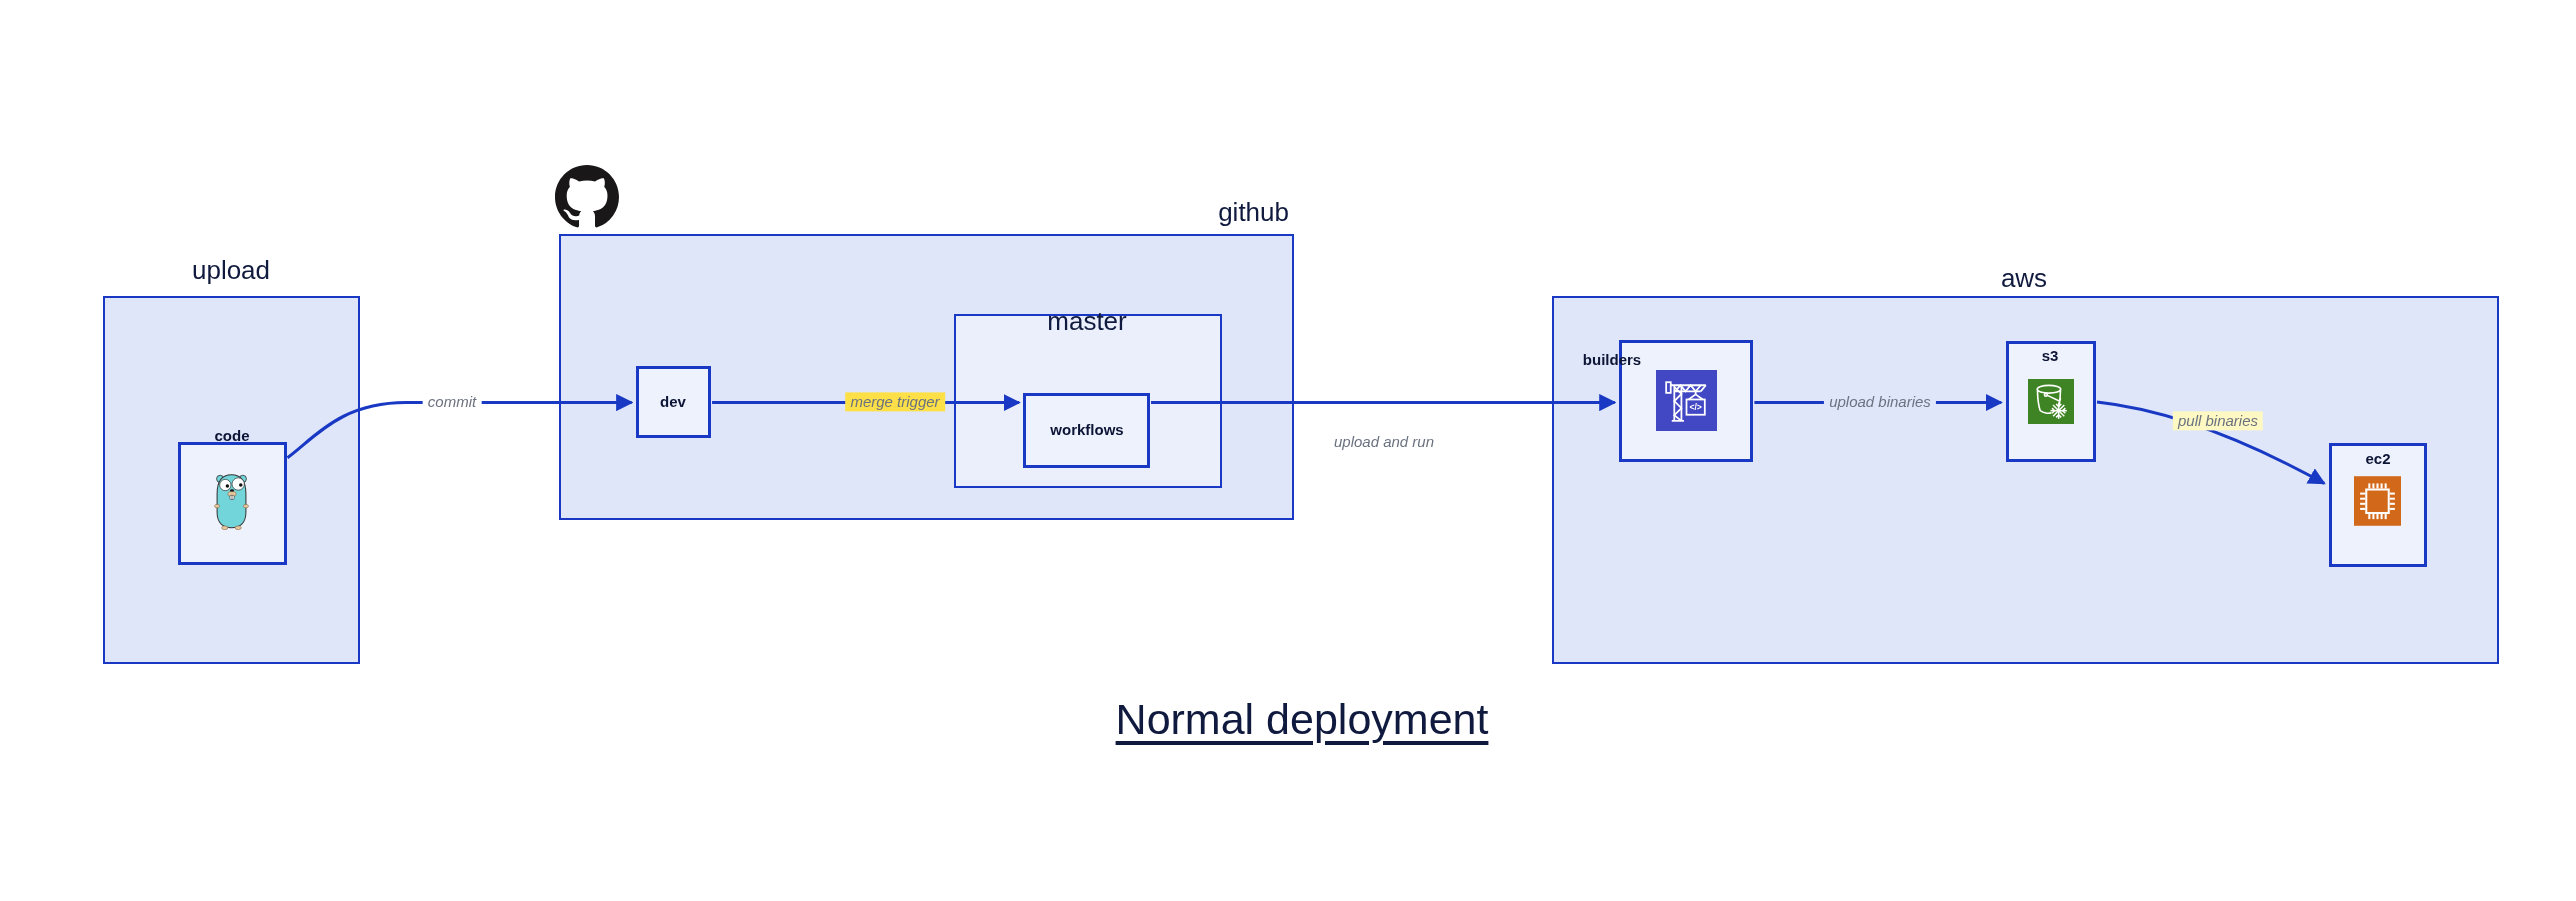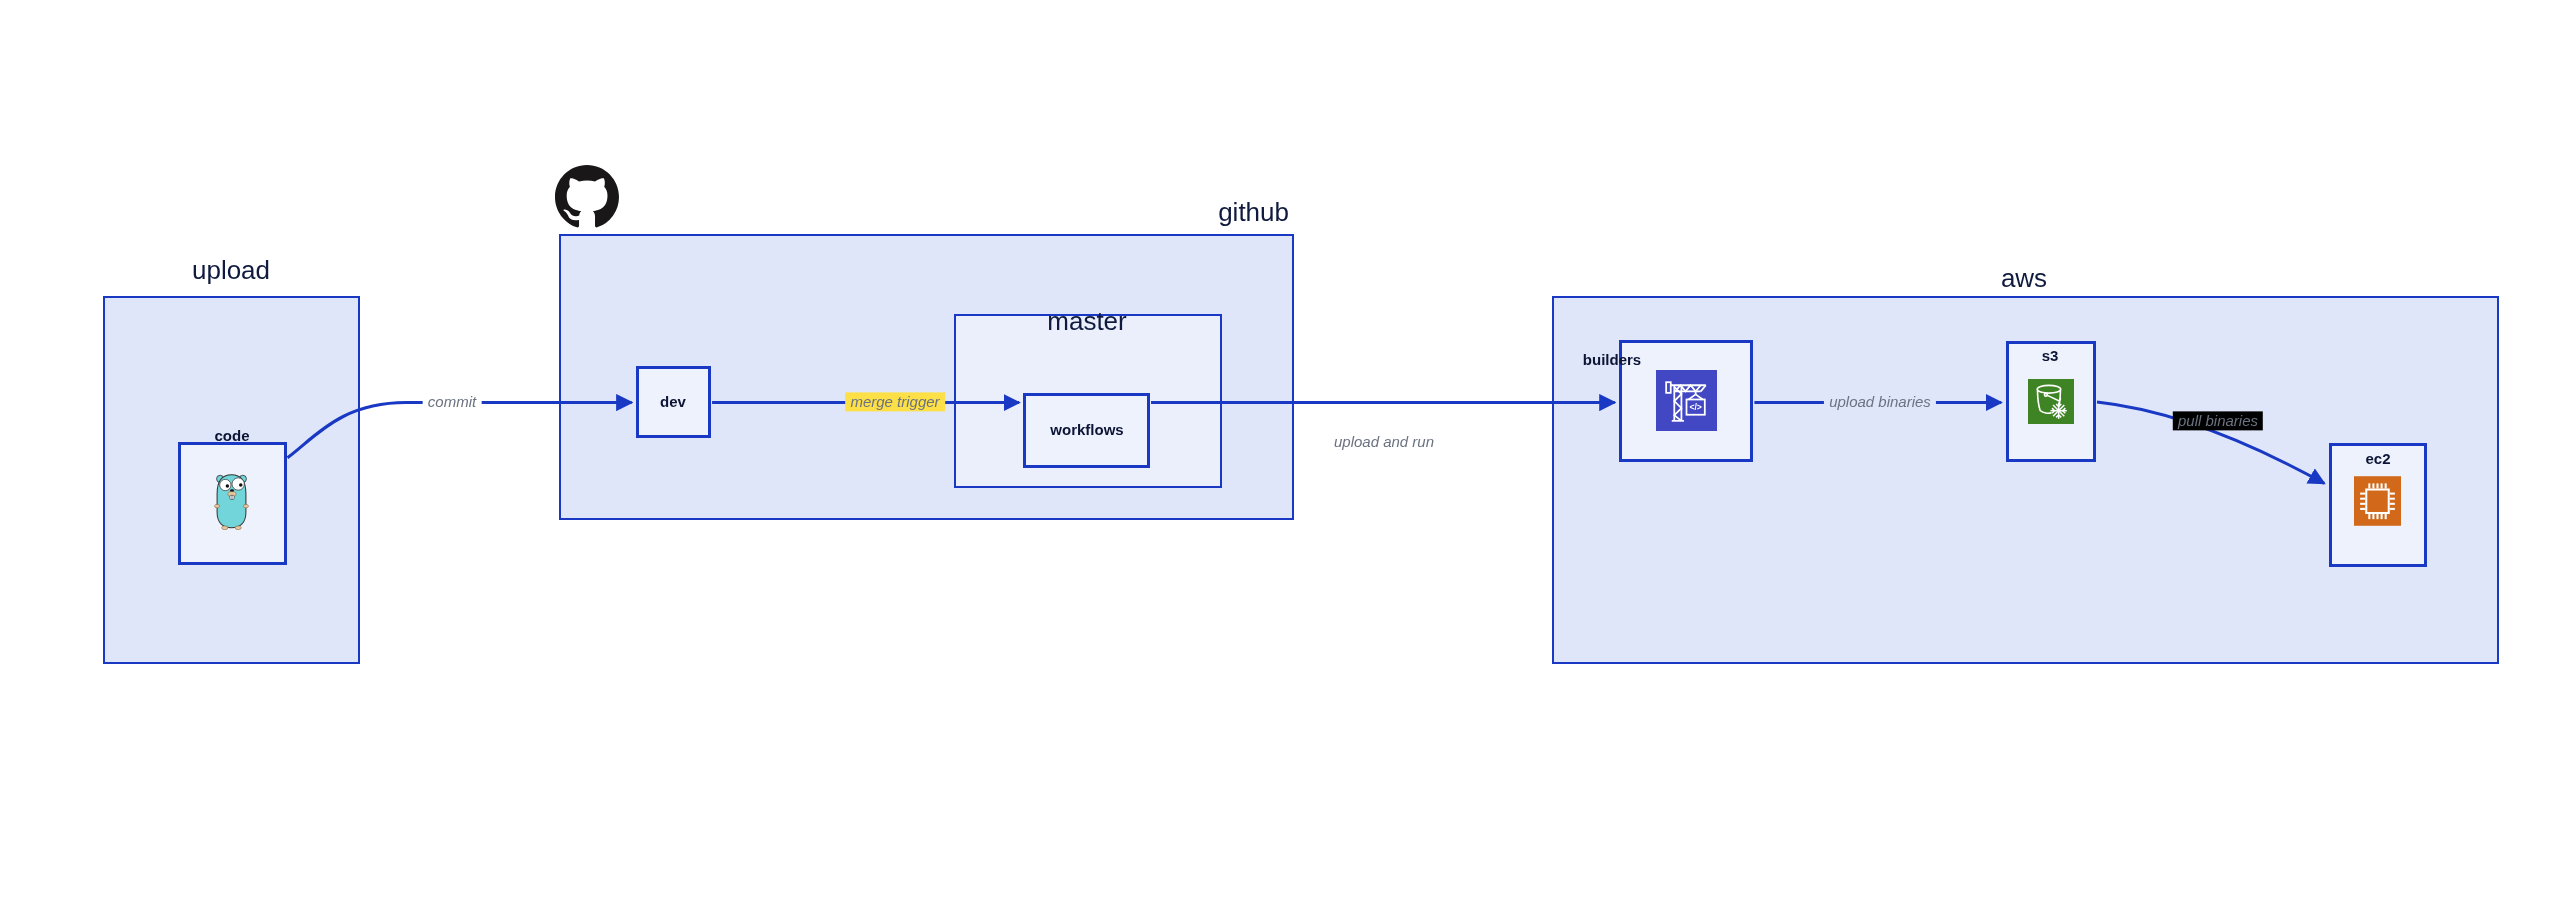--- a/index.html
+++ b/index.html
@@ -57,21 +57,21 @@
     <path d="M1382 781 L1978 781" stroke="#1939c4" stroke-width="6" fill="none" marker-end="url(#ah)"></path>
     <path d="M2234 781 L3134 781" stroke="#1939c4" stroke-width="6" fill="none" marker-end="url(#ah)"></path>
     <path d="M3405 781 L3884 781" stroke="#1939c4" stroke-width="6" fill="none" marker-end="url(#ah)"></path>
     <path d="M4070 780 C4190 793 4330 838 4511 938" stroke="#1939c4" stroke-width="6" fill="none" marker-end="url(#ah)"></path>
   </svg>
 
   <div class="edge-label" style="left:452px;top:402px;background:#ffffff;">commit</div>
   <div class="edge-label" style="left:867px;top:402px;background:#fde047;margin-left:28px;">merge trigger</div>
   <div class="edge-label" style="left:1384px;top:402px;background:#ffffff;margin-top:40px;">upload and run</div>
   <div class="edge-label" style="left:1880px;top:402px;background:#dfe6f9;">upload binaries</div>
-  <div class="edge-label" style="left:2218px;top:421px;background:#000000;">pull binaries</div>
+  <div class="edge-label" style="left:2218px;top:421px;background:#fef9c3;">pull binaries</div>
 
   <svg class="icon" style="left:555px;top:165px;" width="64" height="64" viewBox="0 0 16 16">
     <path fill="#191717" d="M8 0C3.58 0 0 3.58 0 8c0 3.54 2.29 6.53 5.47 7.59.4.07.55-.17.55-.38 0-.19-.01-.82-.01-1.49-2.01.37-2.53-.49-2.69-.94-.09-.23-.48-.94-.82-1.13-.28-.15-.68-.52-.01-.53.63-.01 1.08.58 1.23.82.72 1.21 1.87.87 2.33.66.07-.52.28-.87.51-1.07-1.78-.2-3.64-.89-3.64-3.95 0-.87.31-1.59.82-2.15-.08-.2-.36-1.02.08-2.12 0 0 .67-.21 2.2.82.64-.18 1.32-.27 2-.27s1.36.09 2 .27c1.53-1.04 2.2-.82 2.2-.82.44 1.1.16 1.92.08 2.12.51.56.82 1.27.82 2.15 0 3.07-1.87 3.75-3.65 3.95.29.25.54.73.54 1.48 0 1.07-.01 1.93-.01 2.2 0 .21.15.46.55.38A8.01 8.01 0 0 0 16 8c0-4.42-3.58-8-8-8z"></path>
   </svg>
 
   <svg class="icon" style="left:214px;top:473px;" width="35" height="57" viewBox="0 0 68 110">
     <g>
       <circle cx="12" cy="11" r="7" fill="#72d5da" stroke="#333333" stroke-width="1.6"></circle>
       <circle cx="56" cy="11" r="7" fill="#72d5da" stroke="#333333" stroke-width="1.6"></circle>
       <path d="M34 3 C15 3 6 17 6 40 L6 76 C6 96 17 106 34 106 C51 106 62 96 62 76 L62 40 C62 17 53 3 34 3 Z" fill="#72d5da" stroke="#333333" stroke-width="2"></path>
@@ -152,15 +152,16 @@
         <line x1="12" y1="44" x2="22" y2="44"></line>
         <line x1="12" y1="54" x2="22" y2="54"></line>
         <line x1="12" y1="64" x2="22" y2="64"></line>
       <line x1="70" y1="34" x2="80" y2="34"></line>
         <line x1="70" y1="44" x2="80" y2="44"></line>
         <line x1="70" y1="54" x2="80" y2="54"></line>
         <line x1="70" y1="64" x2="80" y2="64"></line>
     </g>
   </svg>
 
+  <div class="title">Normal deployment</div>
 
 </div>
 
 
 </body></html>

